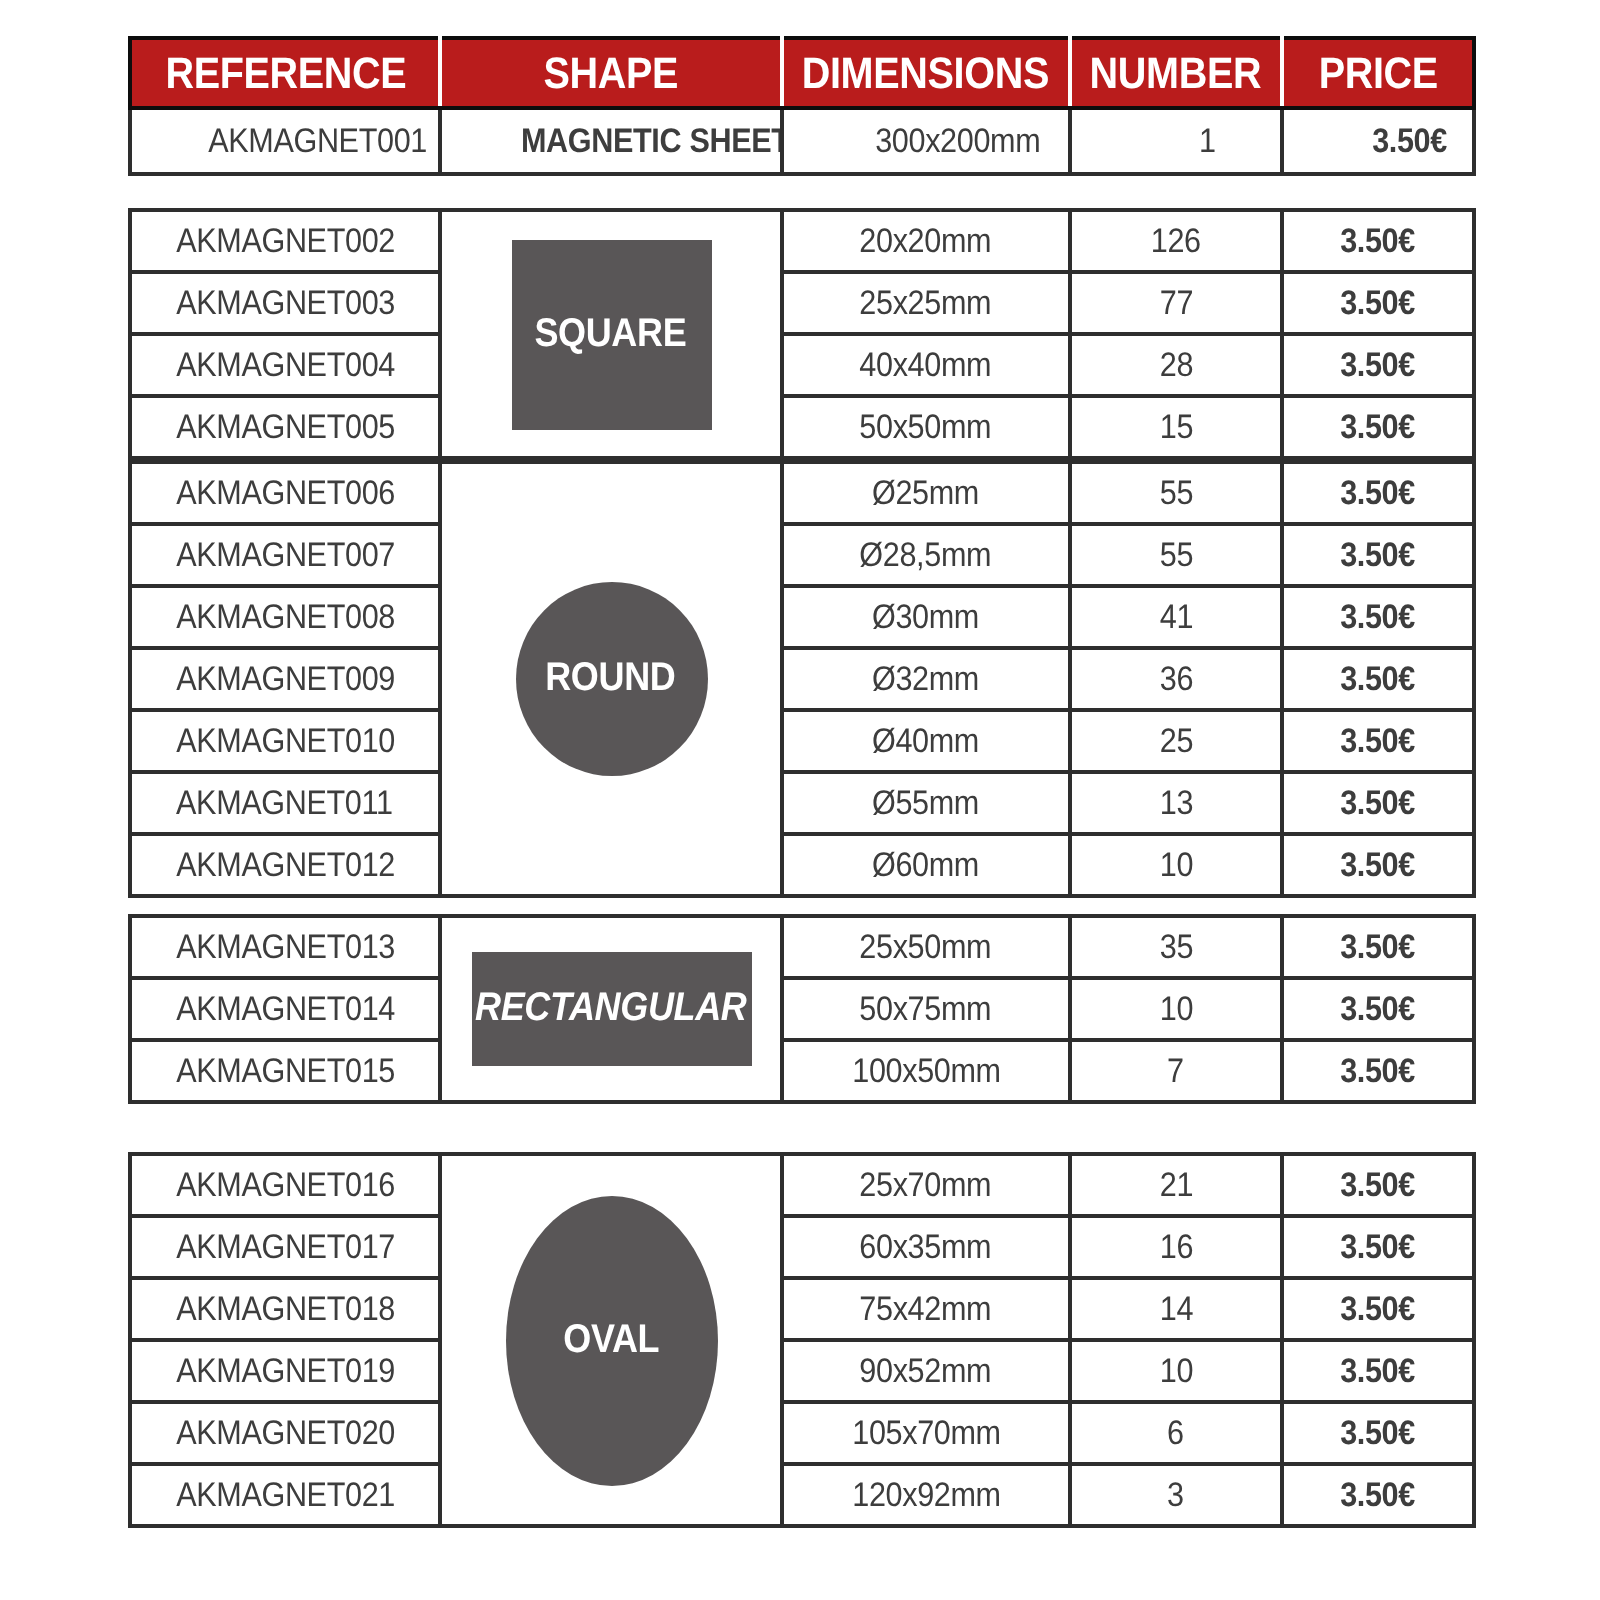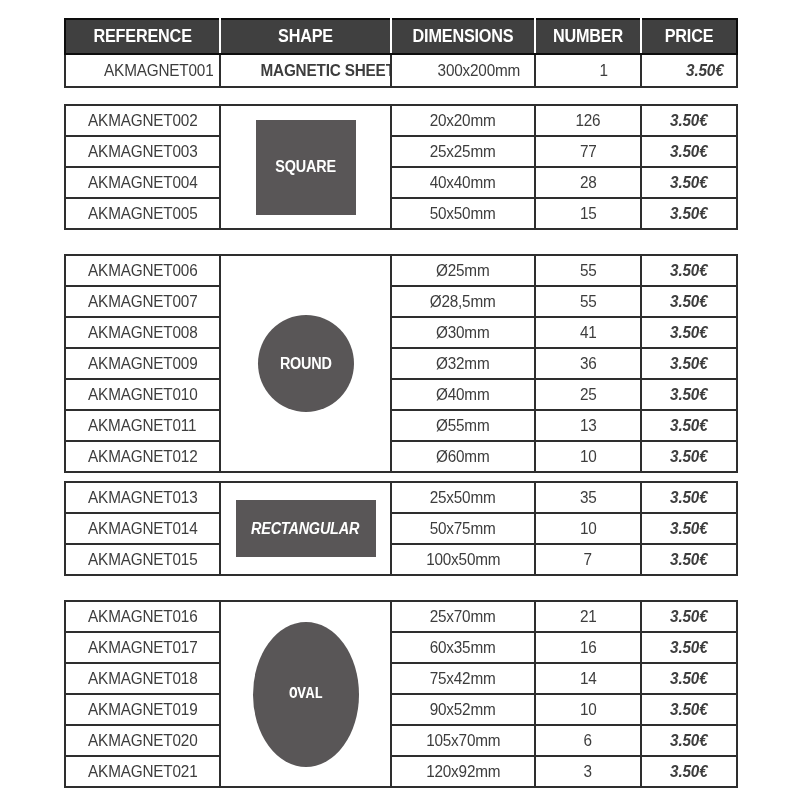--- a/index.html
+++ b/index.html
@@ -23,60 +23,60 @@
     vertical-align: middle;
     height: 29px;
     font-size: 17px;
     color: #3d3d3d;
     background: #ffffff;
     overflow: hidden;
   }
   .first-tbl td { height: 31px; padding-left: 32px; }
   .first-tbl th {
     height: 33px;
-    background: #404040;
+    background: #b91c1c;
     color: #ffffff;
-    font-size: 18px;
+    font-size: 22px;
     font-weight: bold;
     padding: 0;
     border: 2px solid #0d0d0d;
     border-right-color: #ffffff;
   }
   .first-tbl th:last-child { border-right-color: #0d0d0d; text-decoration: underline; }
 
   
   .ct {
     display: inline-block;
     transform: scaleX(0.9);
     transform-origin: center;
     white-space: nowrap;
     letter-spacing: -0.2px;
   }
 
-  .price-cell { font-weight: bold; color: #282828; font-size: 16.5px; font-style: italic; }
+  .price-cell { font-weight: bold; color: #282828; font-size: 16.5px; }
   .sheet-label-cell { font-weight: bold; color: #2e2e2e; }
 
   .shape-cell { vertical-align: middle; }
   .shape {
     margin: 0 auto;
     background: #595657;
     color: #ffffff;
     display: flex;
     align-items: center;
     justify-content: center;
     font-weight: bold;
-    font-size: 16px;
+    font-size: 20px;
   }
   .shape-square    { width: 100px; height: 95px; }
   .shape-circle    { width: 96px;  height: 97px;  border-radius: 50%; text-align: right; }
   .shape-rectangle { width: 140px; height: 57px; font-style: italic; }
-  .shape-oval      { width: 106px; height: 145px; border-radius: 50%; font-family: Liberation Mono, monospace; }
+  .shape-oval      { width: 106px; height: 145px; border-radius: 50%; }
 
   .gap-0 { margin-top: 16px; }
-  .gap-1 { margin-top: 24px; }
+  .gap-1 { }
   .gap-2 { margin-top: 8px; }
   .gap-3 { margin-top: 24px; }
 </style>
 </head>
 <body>
 
 <div class="sheet" id="tables-root">
     <table class="tbl first-tbl">
       <colgroup>
         <col style="width: 155px;">

